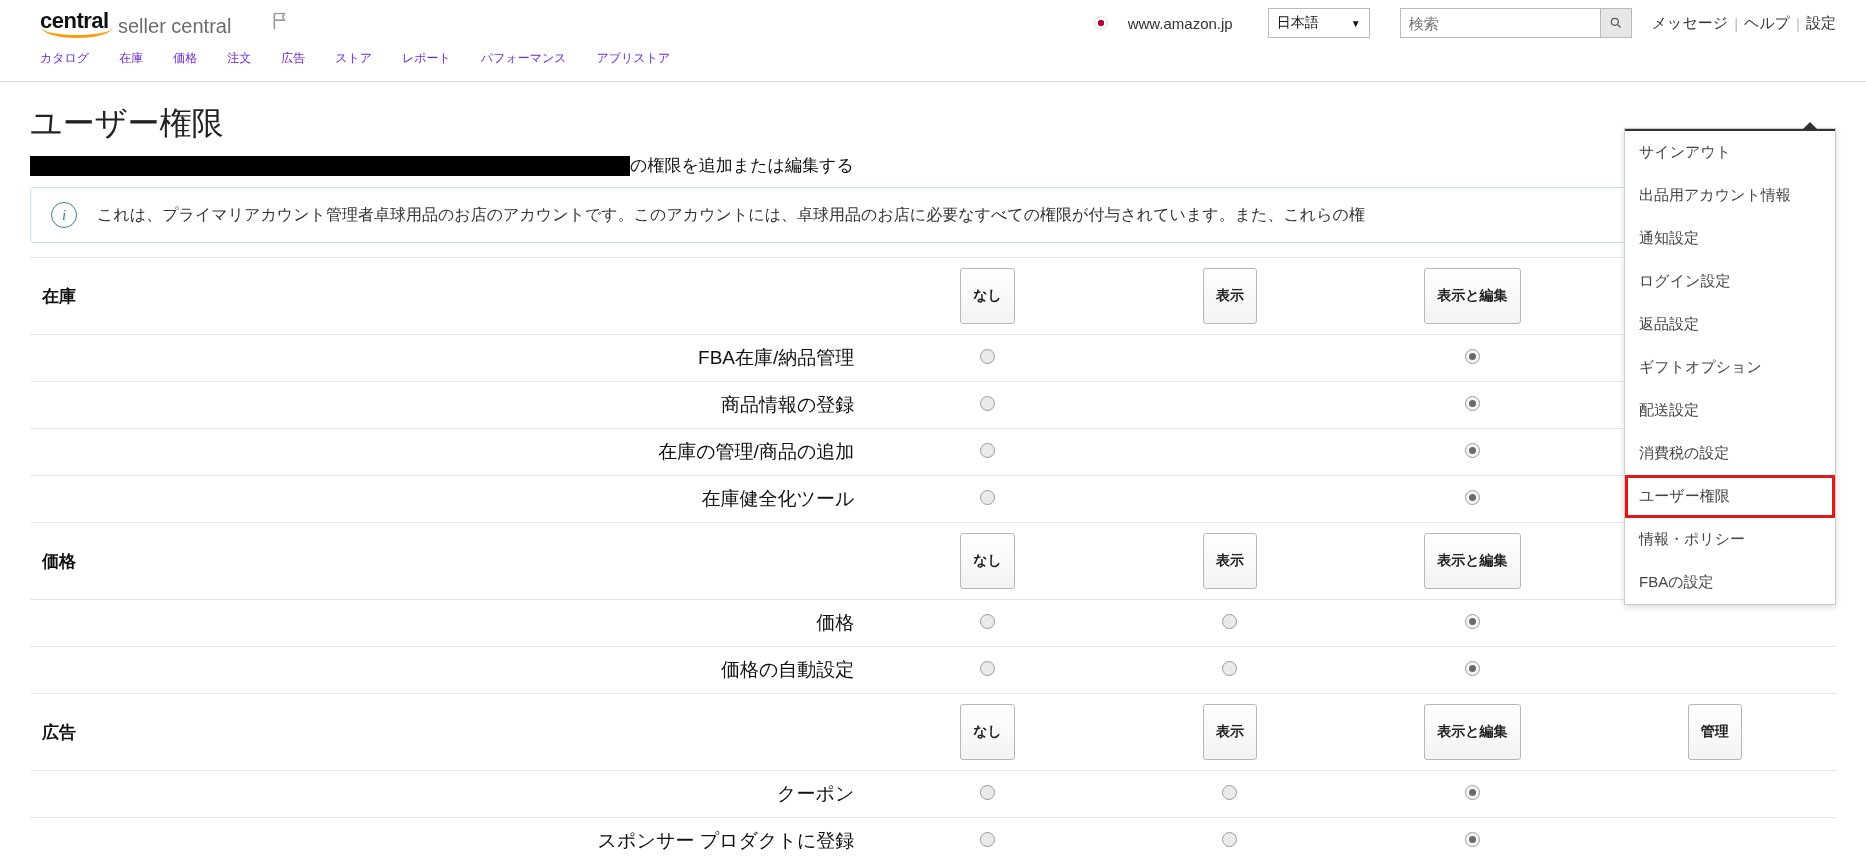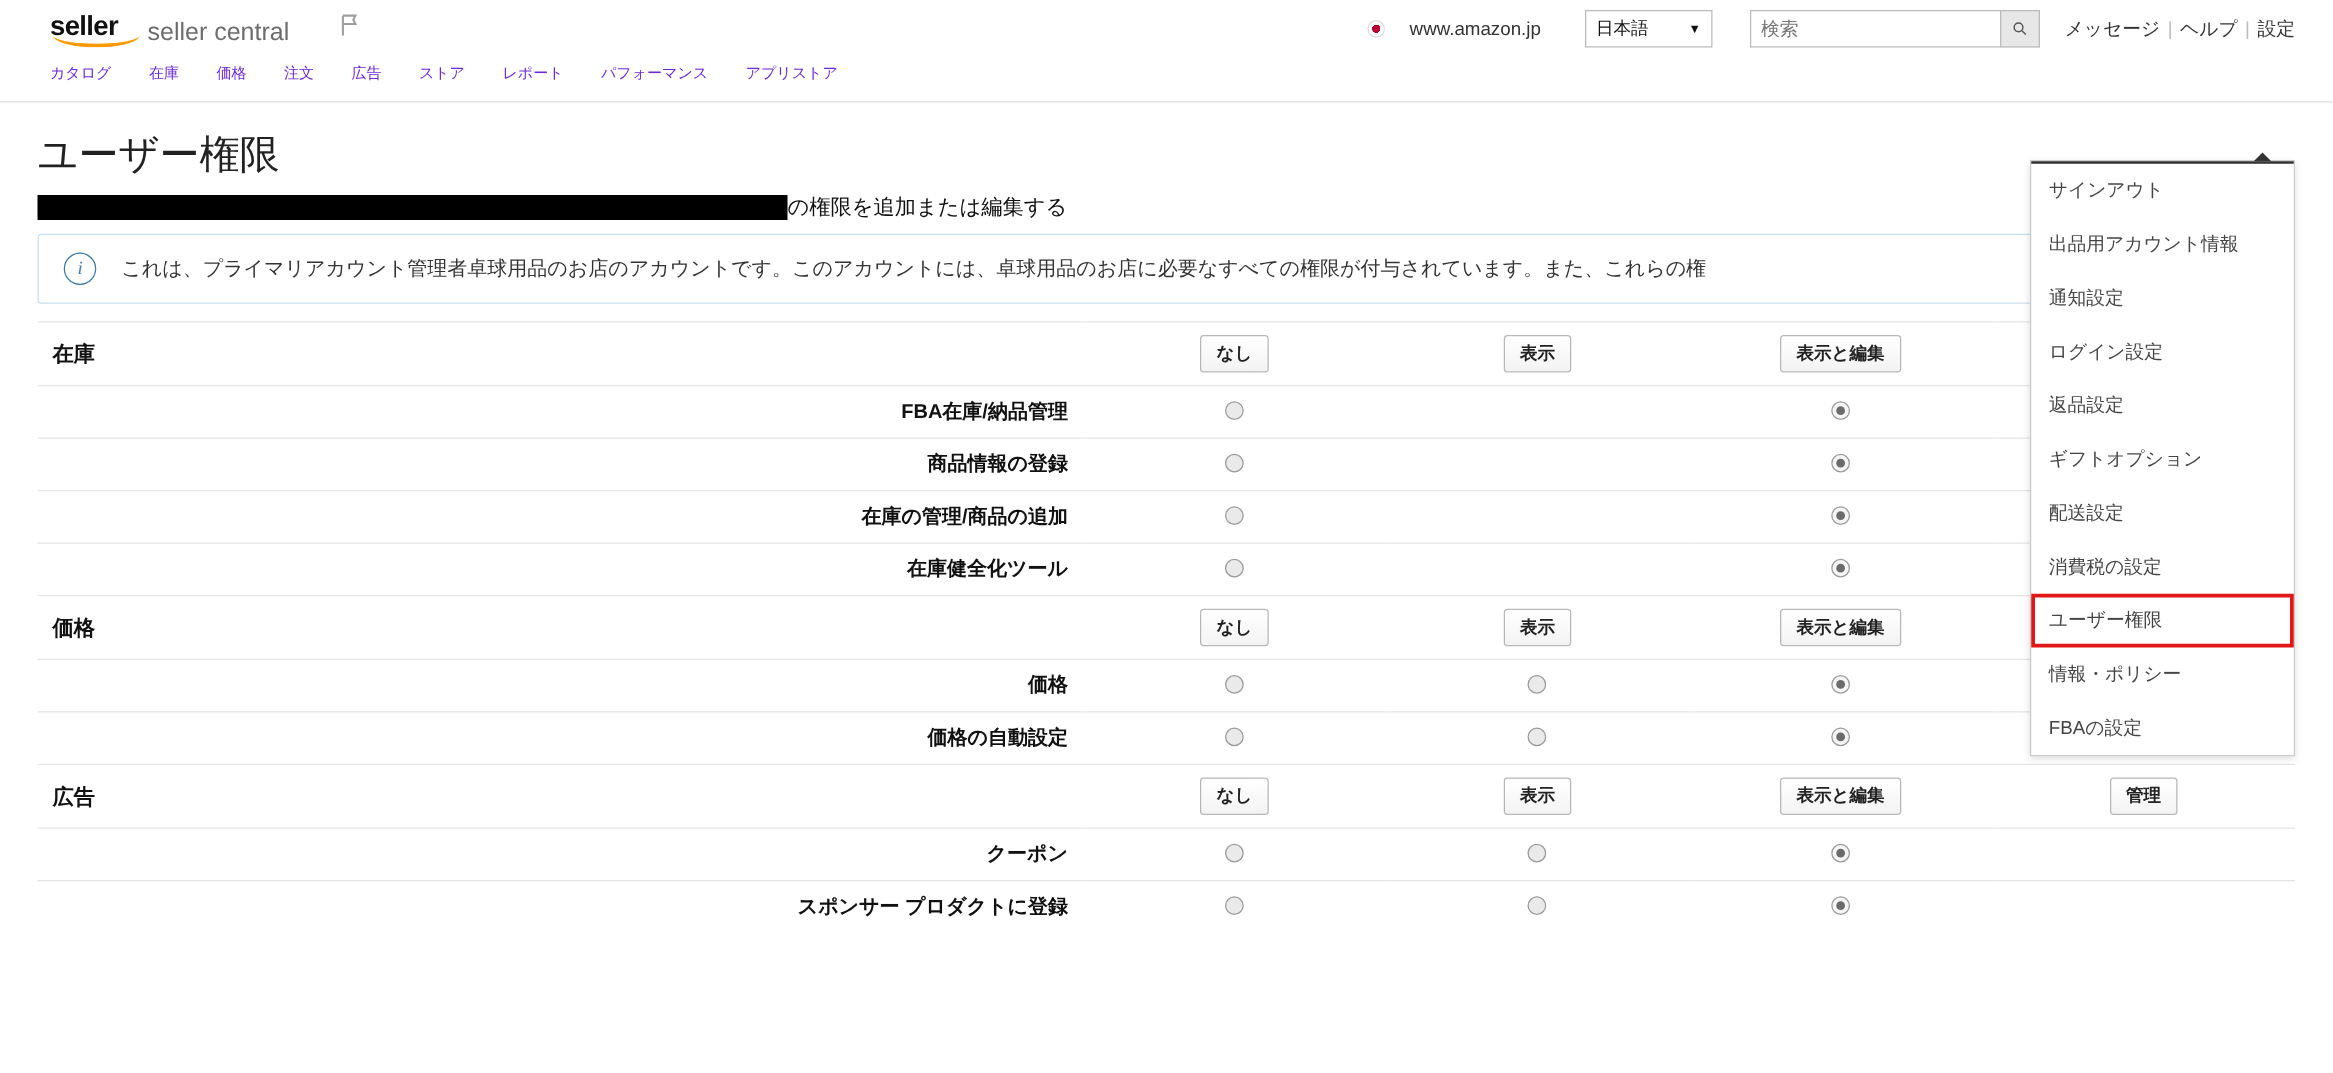--- a/index.html
+++ b/index.html
@@ -78,27 +78,27 @@
   .info-icon {
     width:26px; height:26px; border:1.5px solid #3e7aa6; border-radius:50%;
     display:flex; align-items:center; justify-content:center; color:#3e7aa6;
     font-family: Georgia, serif; font-style:italic; font-size:15px; flex:0 0 auto;
   }
 
   
   table.perm { width:100%; border-collapse:collapse; }
   table.perm td { border-top:1px solid #e5e5e5; padding:10px 12px; vertical-align:middle; }
   table.perm tr.section td { border-top:1px solid #e5e5e5; }
-  .col-label   { width:690px; text-align:right; font-size:16px; font-weight:700; padding-right:24px;}
+  .col-label   { width:690px; text-align:right; font-size:19px; font-weight:400; padding-right:24px;}
   .col-sec-label { width:690px; text-align:left; font-size:17px; font-weight:700; padding-left:12px;}
   .col-none, .col-view, .col-edit, .col-admin { text-align:center; width:200px; }
   .btn-pill {
     display:inline-block; border:1px solid #b7b7b7; border-radius:3px;
     background:linear-gradient(#fff,#f3f3f3); font-size:14px; font-weight:700;
-    padding:5px 12px; cursor:pointer; color:#222;
+    padding:18px 12px; cursor:pointer; color:#222;
   }
   .radio {
     width:15px; height:15px; border-radius:50%; border:1px solid #9a9a9a;
     display:inline-block; background:#f5f5f5; position:relative;
   }
   .radio.checked::after {
     content:""; position:absolute; inset:3px; border-radius:50%; background:#6b6b6b;
   }
   .radio.disabled { background:#eaeaea; cursor:not-allowed; }
 
@@ -118,21 +118,21 @@
     padding:12px 14px; font-size:15px; color:#444; cursor:pointer;
   }
   .dropdown .dd-item.highlight { outline:3px solid #e21717; outline-offset:-3px; }
 </style>
 </head>
 <body>
 
 <div class="topbar" data-interactable="false">
   <div class="logo-block" data-interactable="true">
     <div>
-      <span class="amazon-word" data-interactable="false">seller</span>
+      <span class="amazon-word" data-interactable="false">central</span>
       <div class="amazon-smile" data-interactable="false"></div>
     </div>
     <span class="seller-central" data-interactable="false">seller central</span>
   </div>
   <span class="flag-icon" data-interactable="true">
     <svg width="20" height="20" viewBox="0 0 24 24" fill="none" stroke="#9e9e9e" stroke-width="2">
       <path d="M4 22V3m0 0h12l-2 4 2 4H4"></path>
     </svg>
   </span>
 

